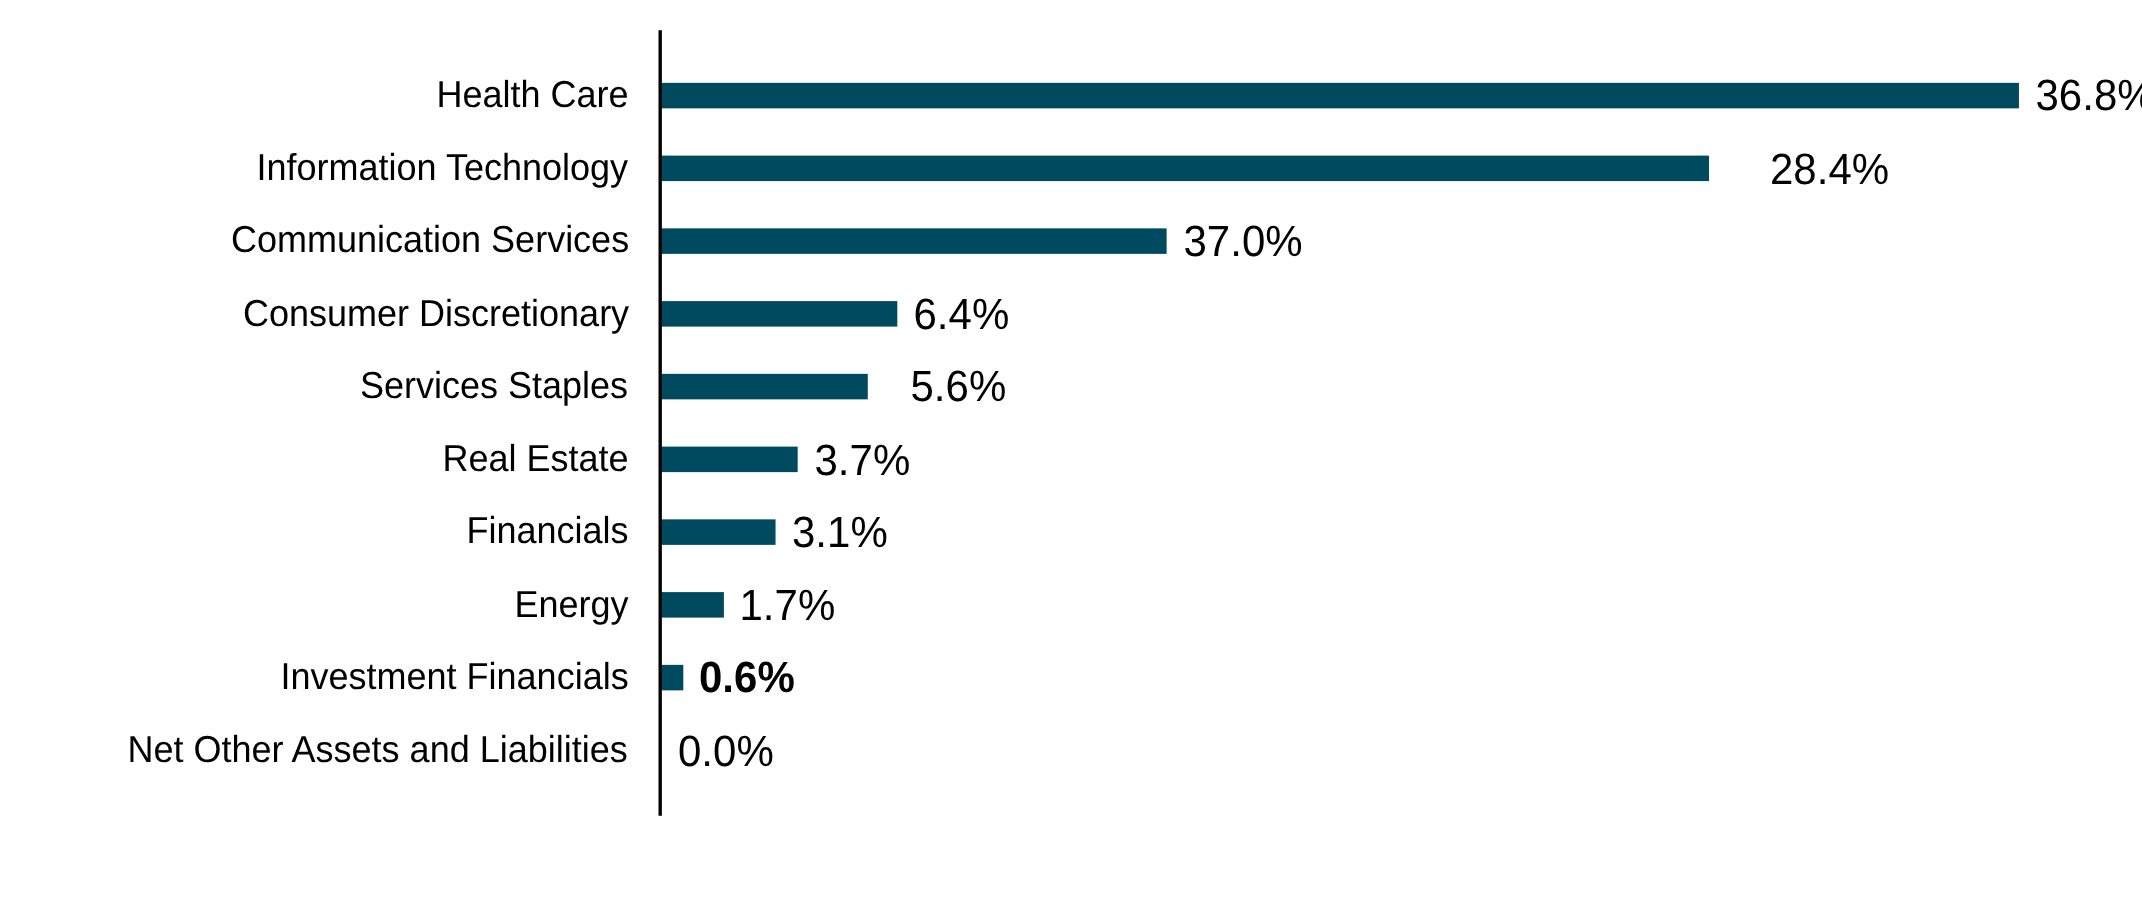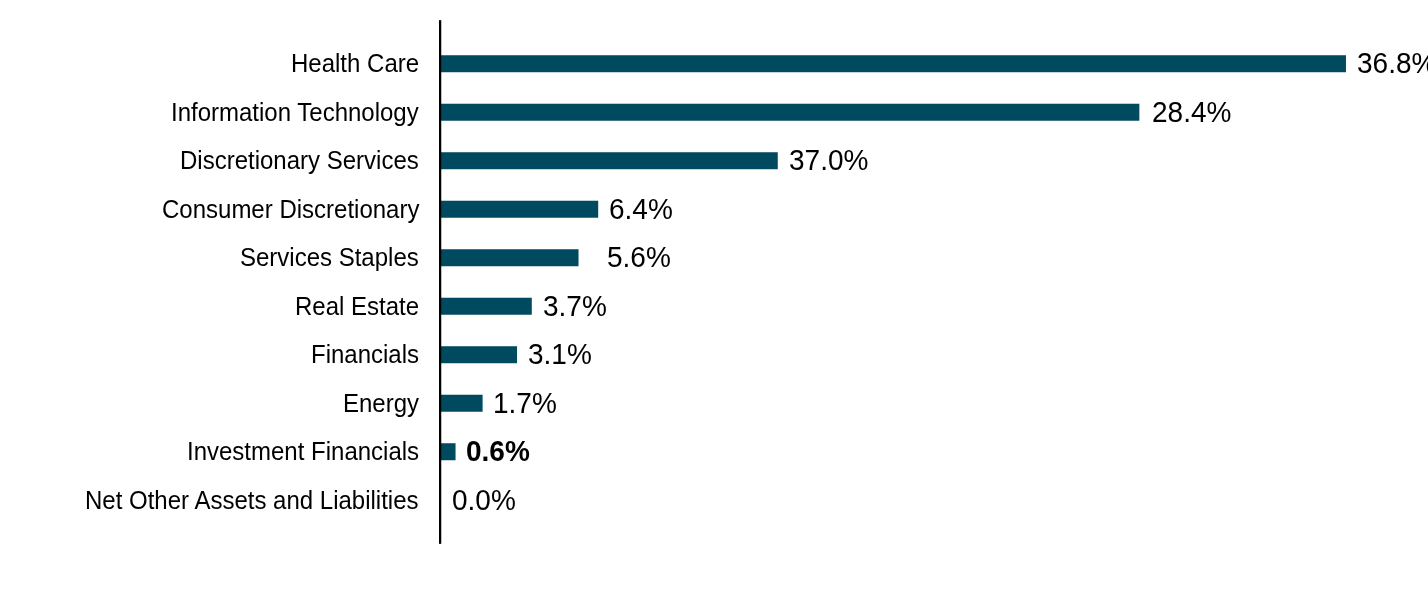--- a/index.html
+++ b/index.html
@@ -80,25 +80,25 @@
 
   <div id="rows">
 
     <div class="row" style="top:63.74px">
       <div class="cat-label" style="--ny:0px">Health Care</div>
       <div class="val-label" style="--ny: 0px; left: 1324.76px;">36.8%</div>
     </div>
 
     <div class="row" style="top:112.24px">
       <div class="cat-label" style="--ny:1px">Information Technology</div>
-      <div class="val-label" style="--ny: 1px; left: 1120px;">28.4%</div>
+      <div class="val-label" style="--ny: 1px; left: 1148px;">28.4%</div>
     </div>
 
     <div class="row" style="top:160.74px">
-      <div class="cat-label" style="--ny:0px">Discretionary Services</div>
+      <div class="cat-label" style="--ny:0px">Communication Services</div>
       <div class="val-label" style="--ny: 0px; left: 756.563px;">37.0%</div>
     </div>
 
     <div class="row" style="top:209.24px">
       <div class="cat-label" style="--ny:1px">Consumer Discretionary</div>
       <div class="val-label" style="--ny: 1px; left: 577.003px;">6.4%</div>
     </div>
 
     <div class="row" style="top:257.74px">
       <div class="cat-label" style="--ny:0px">Services Staples</div>

